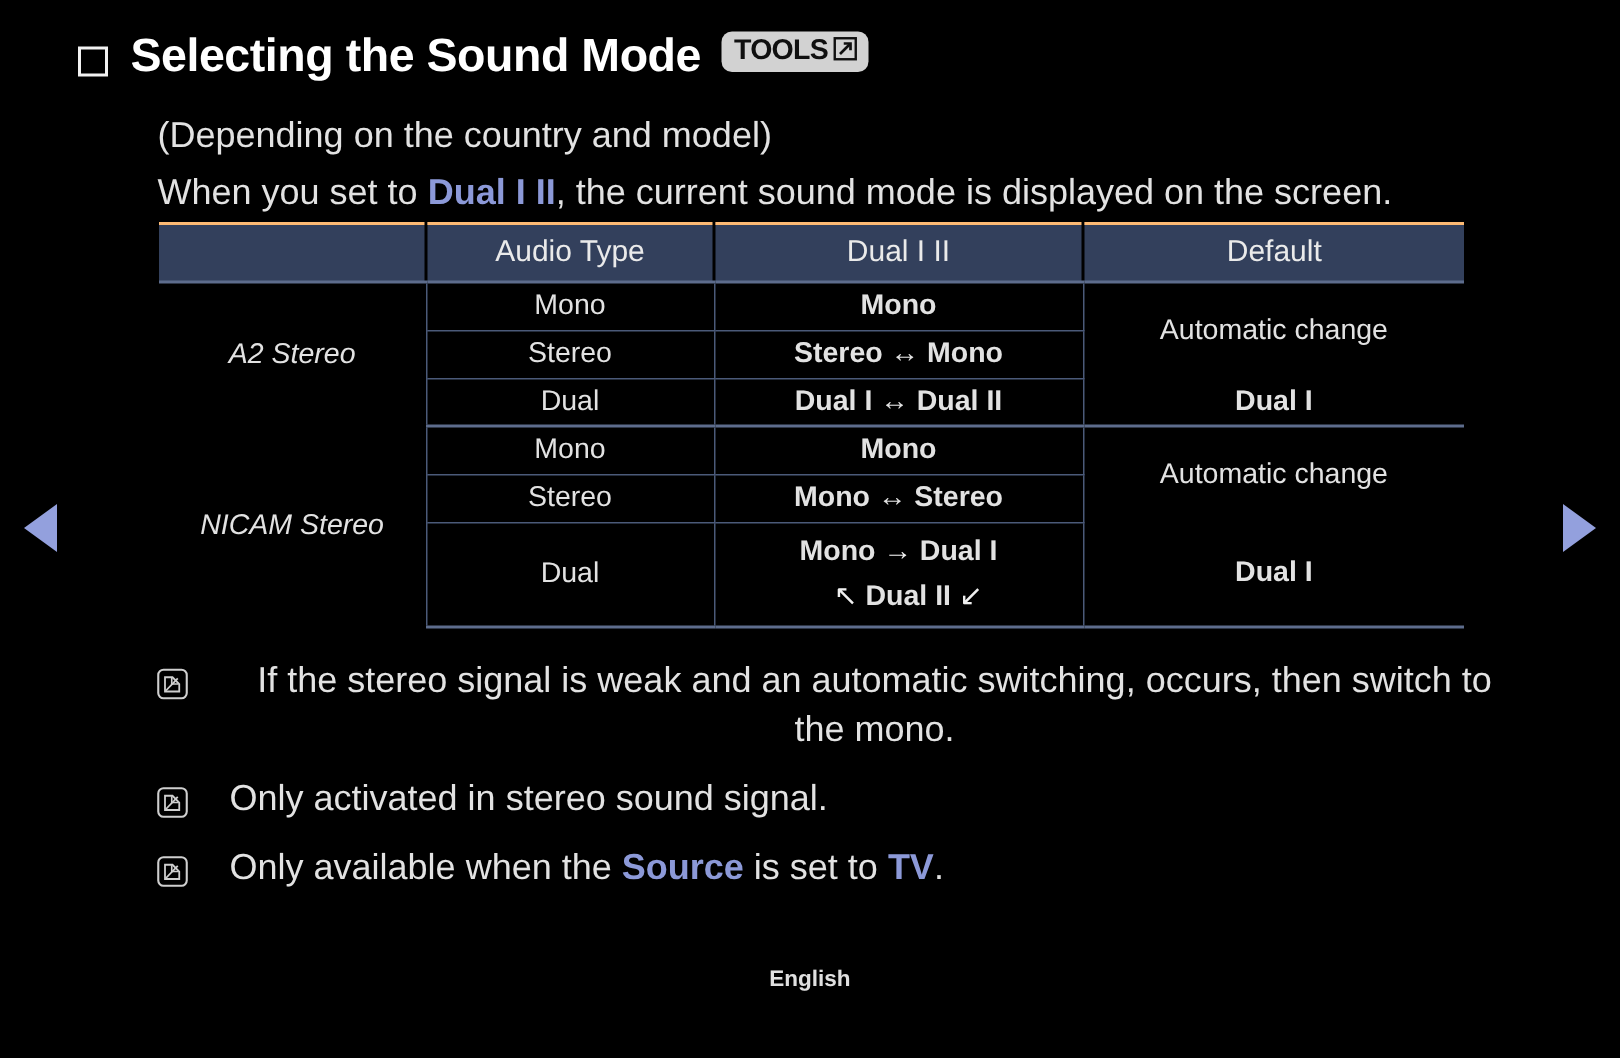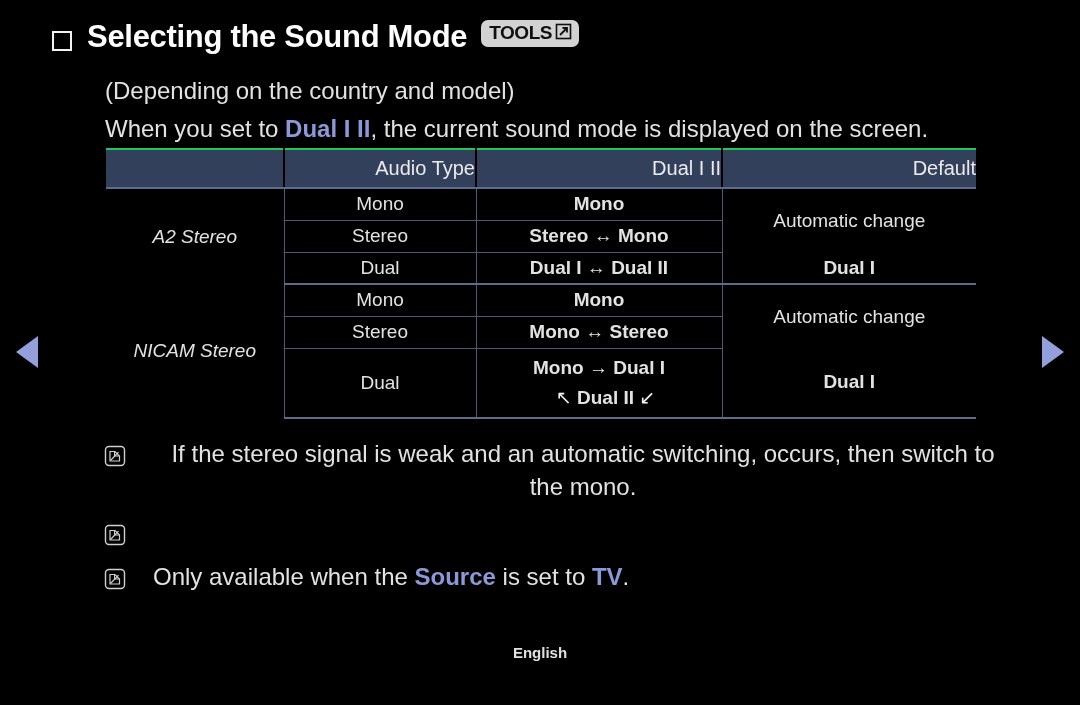--- a/index.html
+++ b/index.html
@@ -113,22 +113,22 @@
   table.sound-table col.c2 { width: 192px; }
   table.sound-table col.c3 { width: 246px; }
   table.sound-table col.c4 { width: 254px; }
 
   table.sound-table th {
     background: #33405c;
     height: 39px;
     font-size: 20px;
     font-weight: normal;
     color: #eaeaea;
-    text-align: right;
-    border-top: 2px solid #22c55e;
+    text-align: center;
+    border-top: 2px solid #fdba74;
     border-bottom: 2px solid #5d6c8c;
     border-right: 2px solid #000000;
   }
   table.sound-table th.blank { border-right: 2px solid #000000; }
   table.sound-table th:last-child { border-right: none; }
 
   table.sound-table td {
     height: 32px;
     font-size: 19px;
     text-align: center;
@@ -299,20 +299,21 @@
 
   <div class="note">
     <span class="note-icon">
       <svg width="24" height="24" viewBox="0 0 24 24">
         <rect x="2.5" y="2.5" width="19" height="19" rx="3.5" ry="3.5" fill="none" stroke="#cfcfcf" stroke-width="1.4"></rect>
         <path d="M7 17 L7 7.5 L12 7.5 L16.5 12 L16.5 17 Z" fill="none" stroke="#cfcfcf" stroke-width="1.2"></path>
         <path d="M7.5 16.5 L15.5 8.2" stroke="#cfcfcf" stroke-width="1.2"></path>
         <path d="M11.5 7.8 L11.5 12 L16 12" fill="none" stroke="#cfcfcf" stroke-width="1.1"></path>
       </svg>
     </span>
+    <span class="note-text">Only activated in stereo sound signal.</span>
   </div>
 
   <div class="note">
     <span class="note-icon">
       <svg width="24" height="24" viewBox="0 0 24 24">
         <rect x="2.5" y="2.5" width="19" height="19" rx="3.5" ry="3.5" fill="none" stroke="#cfcfcf" stroke-width="1.4"></rect>
         <path d="M7 17 L7 7.5 L12 7.5 L16.5 12 L16.5 17 Z" fill="none" stroke="#cfcfcf" stroke-width="1.2"></path>
         <path d="M7.5 16.5 L15.5 8.2" stroke="#cfcfcf" stroke-width="1.2"></path>
         <path d="M11.5 7.8 L11.5 12 L16 12" fill="none" stroke="#cfcfcf" stroke-width="1.1"></path>
       </svg>

